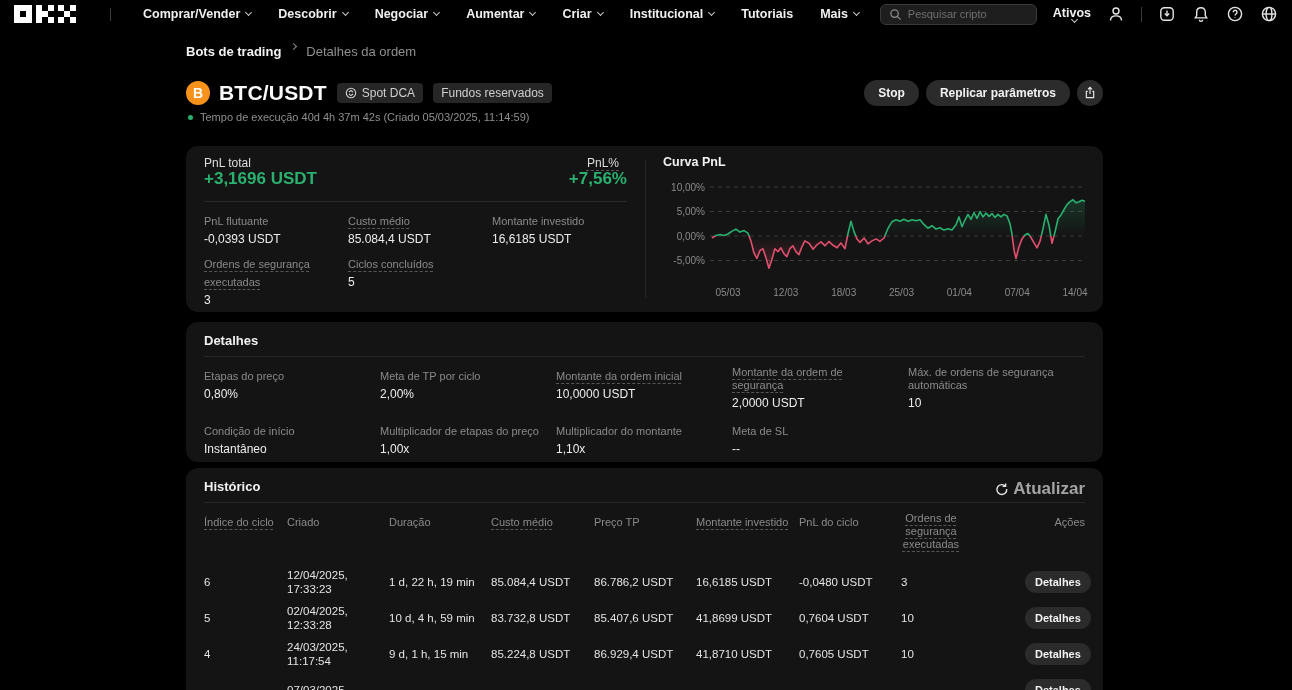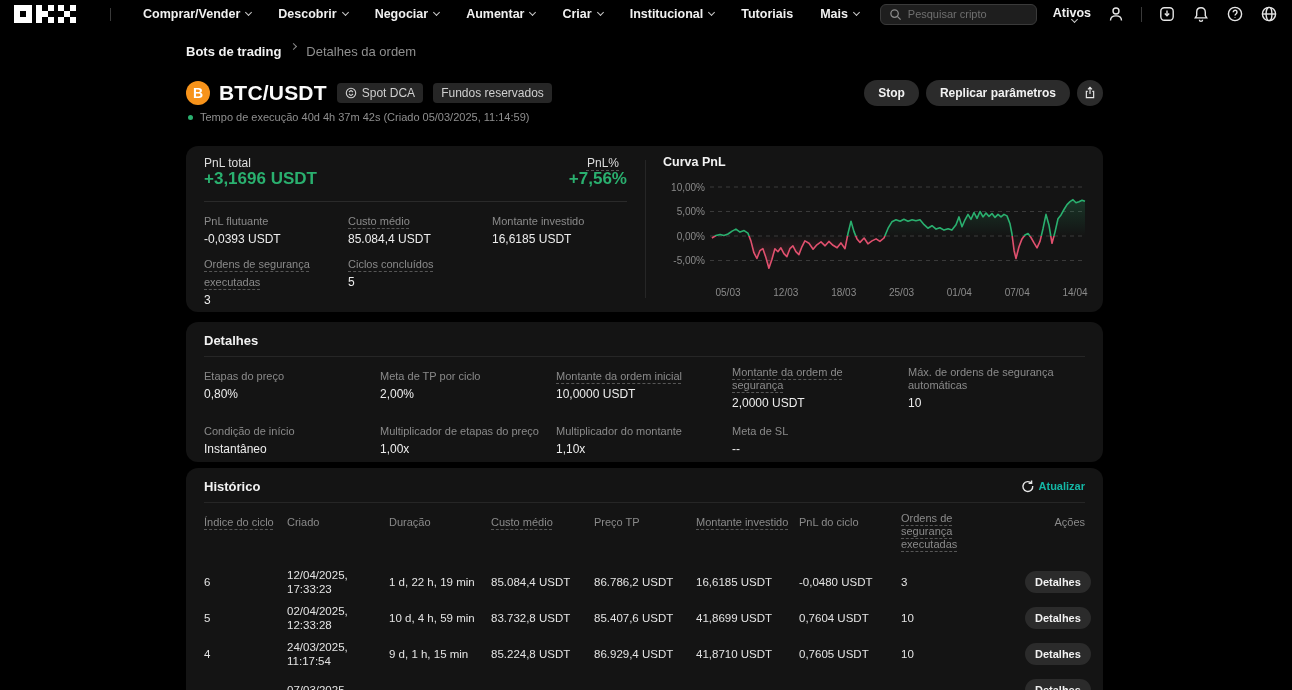--- a/index.html
+++ b/index.html
@@ -78,25 +78,25 @@
 
   
   .card-title { position:absolute; left:18px; top:11px; font-size:13px; font-weight:700; color:#f2f2f2; }
   .card-hr { position:absolute; left:18px; right:18px; top:34px; height:1px; background:#262626; }
   .details-grid { position:absolute; left:18px; top:44px; display:grid;
                   grid-template-columns:repeat(5,176px); grid-auto-rows:55px; }
   .dfield .lbl { max-width:162px; display:inline-block; }
 
   
   .refresh { position:absolute; right:18px; top:11px; display:flex; align-items:center; gap:5px;
-             font-size:11px; font-weight:600; color:#14b8a6; cursor:pointer;justify-content:center; }
+             font-size:17px; font-weight:600; color:#a3a3a3; cursor:pointer;justify-content:center; }
   .hgrid { display:grid; grid-template-columns:83px 102px 102px 103px 102px 103px 102px 124px 1fr;
            align-items:start; }
   .hhead { position:absolute; left:18px; right:18px; top:44px; }
-  .hhead .lbl { display:inline-block; }
+  .hhead .lbl { display:inline-block;text-align:center; }
   .hhead .col-orders .lbl { max-width:60px; }
   .hhead .col-actions { text-align:right; }
   .hrows { position:absolute; left:18px; right:18px; top:96px; }
   .hrow { height:36px; align-items:center; font-size:11.5px; color:#e3e3e3; }
   .hrow .cell2 { line-height:14px; }
   .hrow .col-actions { text-align:right; }
   .mini-btn { background:#2b2b2b; color:#f2f2f2; border:none; font-size:11px; font-weight:600;
               height:22px; padding:0 10px; border-radius:11px; cursor:pointer;
               font-family:"Liberation Sans",sans-serif; }
   svg.ic { display:block; }

